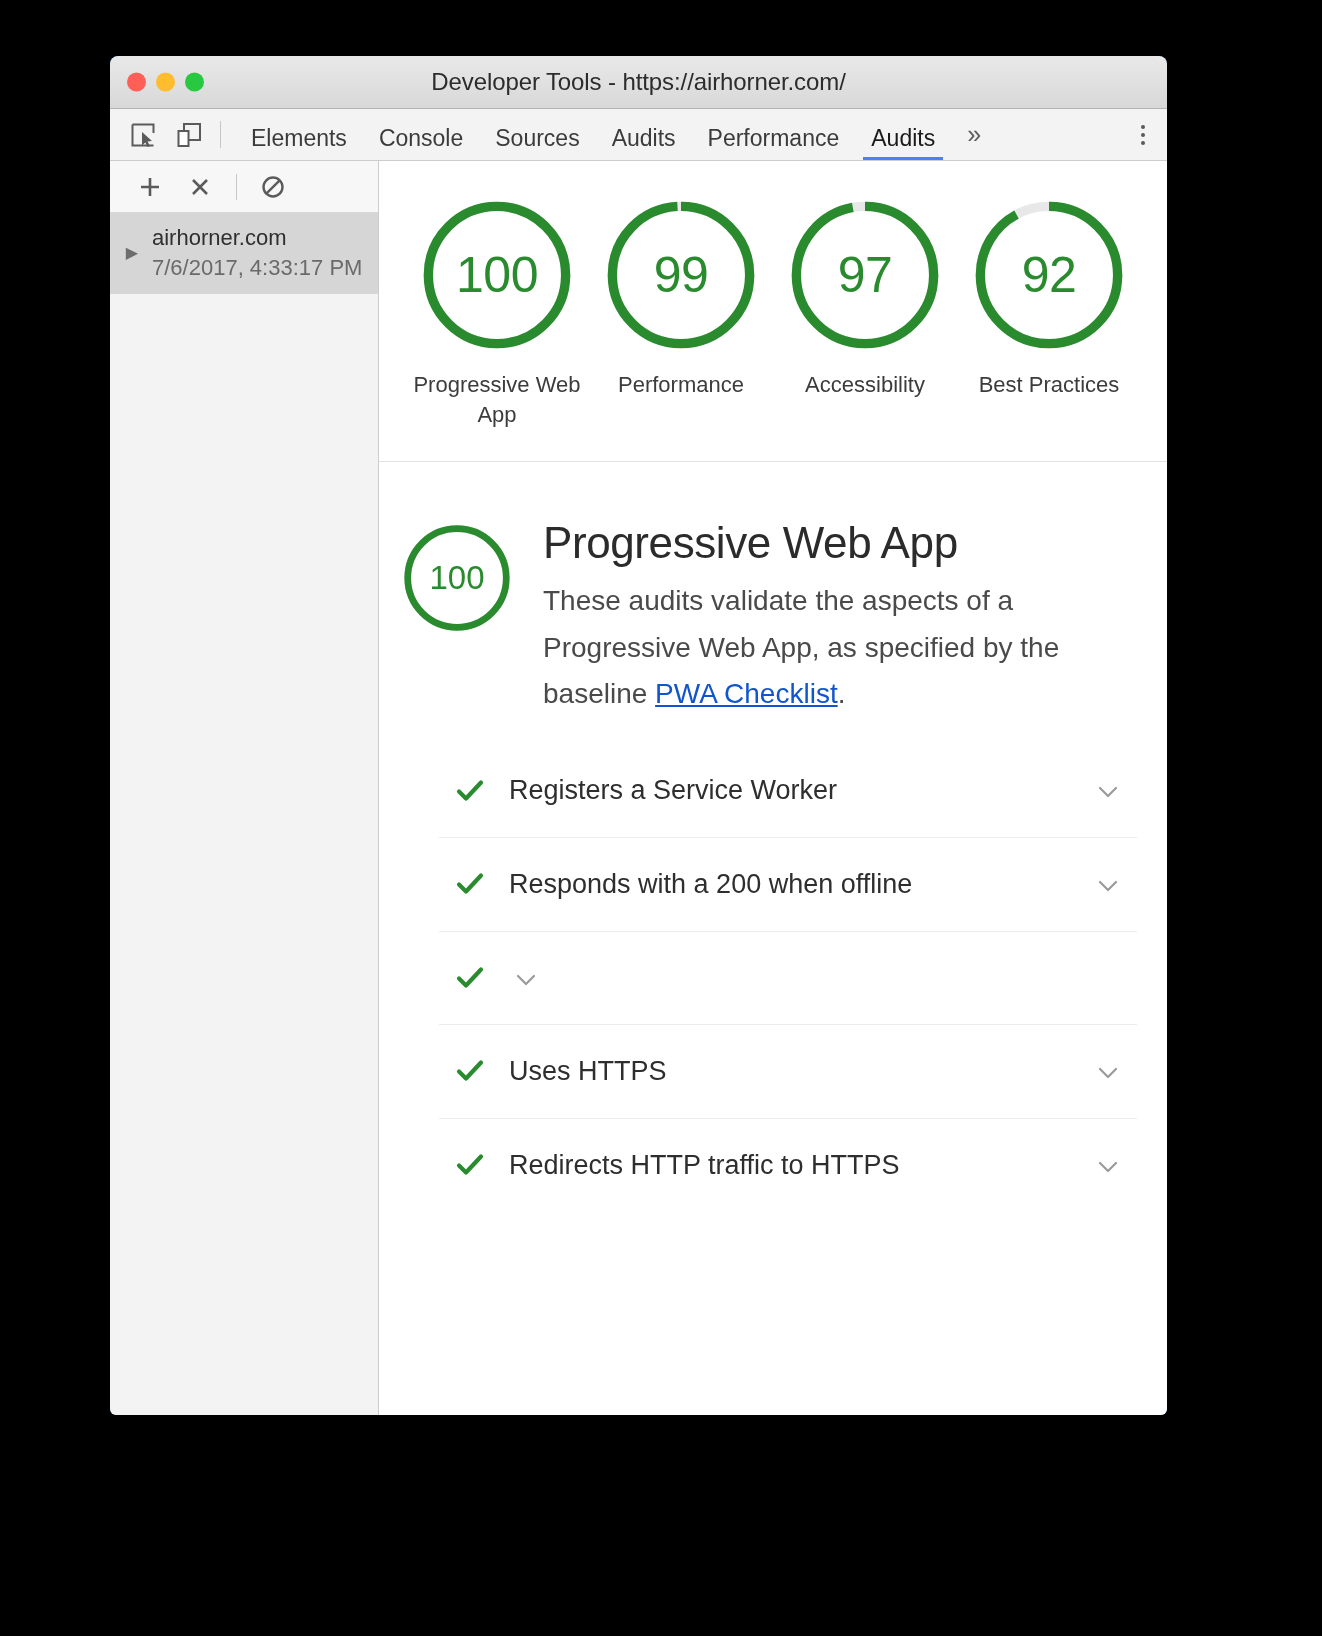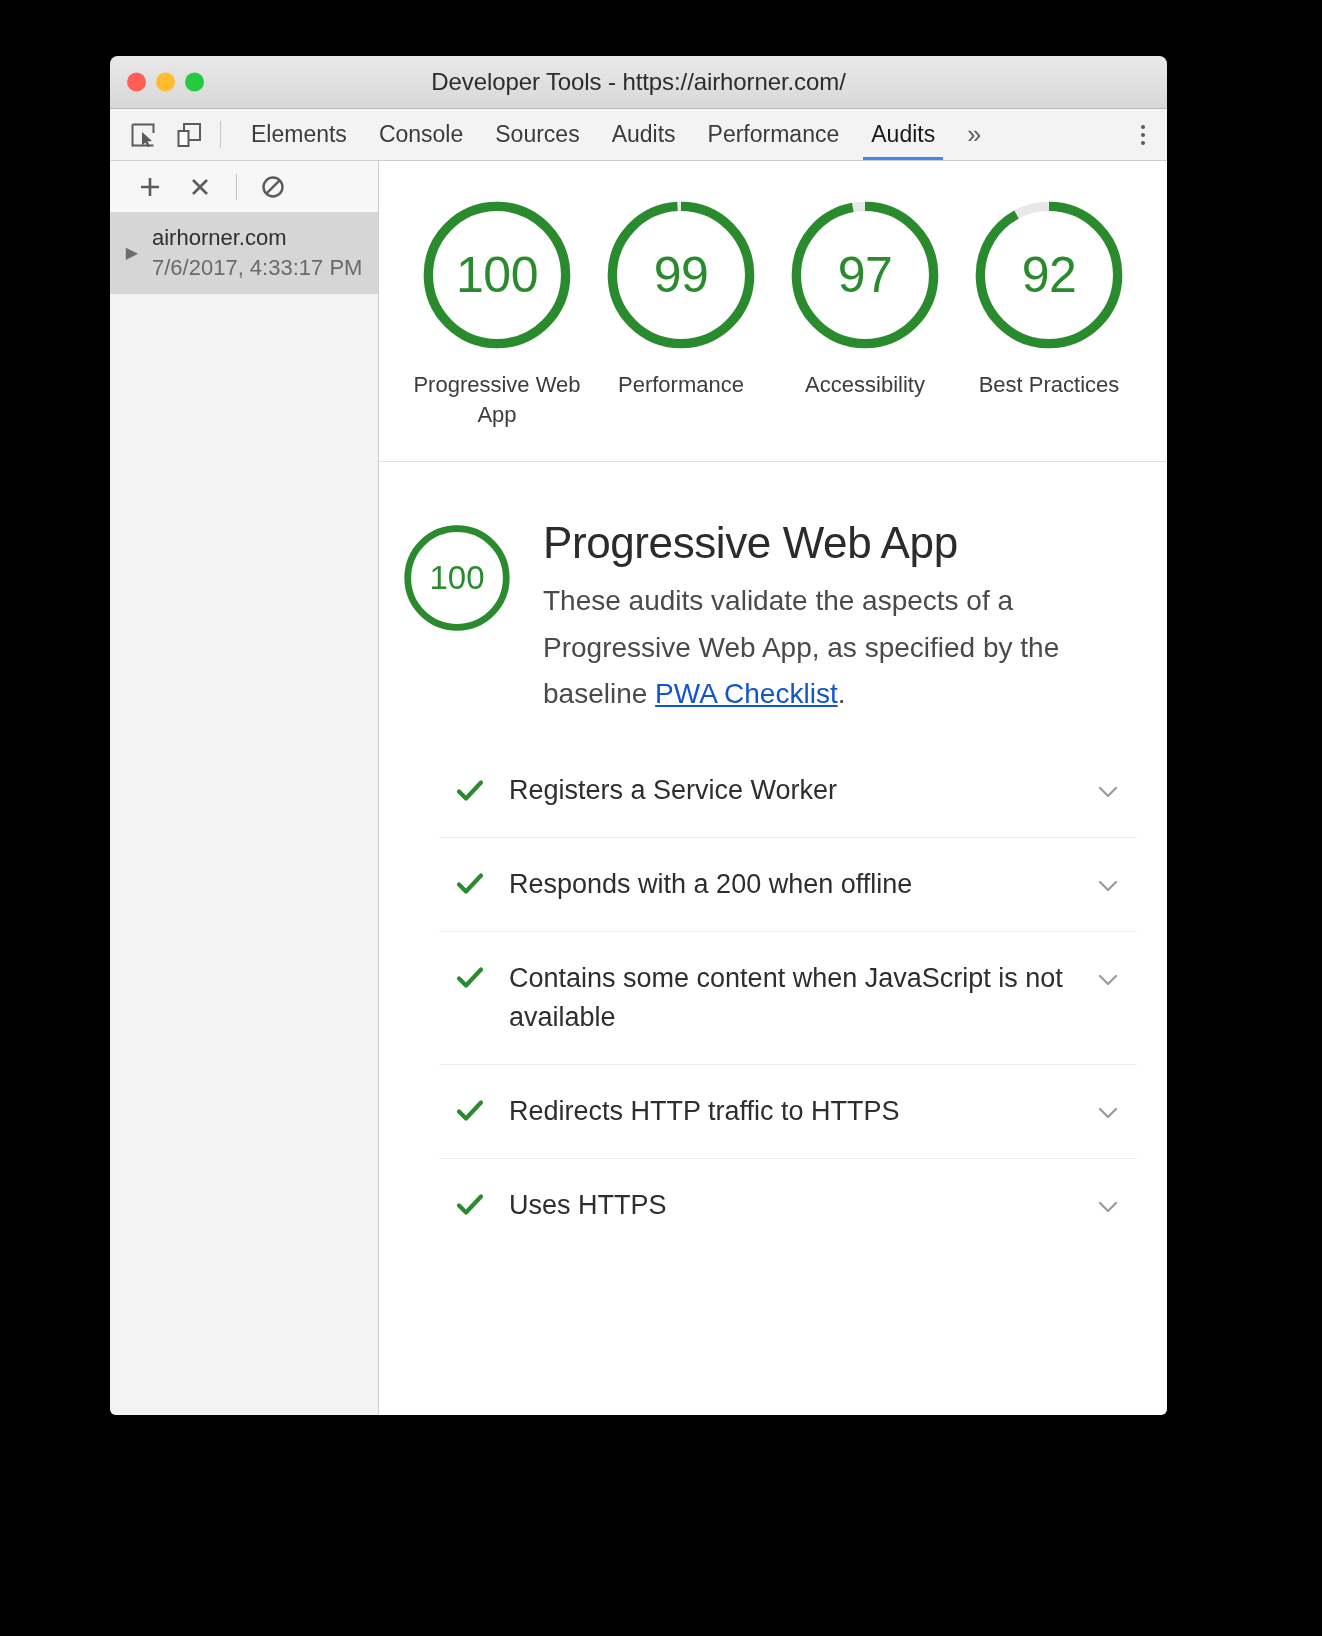--- a/index.html
+++ b/index.html
@@ -93,22 +93,21 @@
     margin: 12px 0;
     flex: 0 0 1px;
   }
   .tabs {
     display: flex;
     align-items: stretch;
     padding-left: 14px;
   }
   .tab {
     display: flex;
-    align-items: center;
-    padding: 0 16px;
+    padding: 16px 16px;
     font-size: 23px;
     color: #3b3b3b;
     cursor: pointer;
     position: relative;
     white-space: nowrap;
   }
   .tab.active { color: #1a1a1a; }
   .tab.active::after {
     content: "";
     position: absolute;
@@ -544,55 +543,54 @@
                 </svg>
               </span>
             </div>
 
             <div class="audit-row">
               <span class="check">
                 <svg width="30" height="30" viewBox="0 0 30 30">
                   <path d="M4 15.5 L11 22.5 L26 6.5" fill="none" stroke="#2a8b2e" stroke-width="4.2" stroke-linecap="round" stroke-linejoin="round"></path>
                 </svg>
               </span>
-              <span class="audit-text">Contains some content when JavaScript is not available</span>
               <span class="chev">
                 <svg width="26" height="26" viewBox="0 0 26 26">
                   <path d="M5 9 L13 17 L21 9" fill="none" stroke="#9a9a9a" stroke-width="2.2" stroke-linecap="round" stroke-linejoin="round"></path>
                 </svg>
               </span>
             </div>
 
             <div class="audit-row">
               <span class="check">
                 <svg width="30" height="30" viewBox="0 0 30 30">
                   <path d="M4 15.5 L11 22.5 L26 6.5" fill="none" stroke="#2a8b2e" stroke-width="4.2" stroke-linecap="round" stroke-linejoin="round"></path>
                 </svg>
               </span>
+              <span class="audit-text">Uses HTTPS</span>
+              <span class="chev">
+                <svg width="26" height="26" viewBox="0 0 26 26">
+                  <path d="M5 9 L13 17 L21 9" fill="none" stroke="#9a9a9a" stroke-width="2.2" stroke-linecap="round" stroke-linejoin="round"></path>
+                </svg>
+              </span>
+            </div>
+
+            <div class="audit-row">
+              <span class="check">
+                <svg width="30" height="30" viewBox="0 0 30 30">
+                  <path d="M4 15.5 L11 22.5 L26 6.5" fill="none" stroke="#2a8b2e" stroke-width="4.2" stroke-linecap="round" stroke-linejoin="round"></path>
+                </svg>
+              </span>
               <span class="audit-text">Redirects HTTP traffic to HTTPS</span>
               <span class="chev">
                 <svg width="26" height="26" viewBox="0 0 26 26">
                   <path d="M5 9 L13 17 L21 9" fill="none" stroke="#9a9a9a" stroke-width="2.2" stroke-linecap="round" stroke-linejoin="round"></path>
                 </svg>
               </span>
             </div>
 
-            <div class="audit-row">
-              <span class="check">
-                <svg width="30" height="30" viewBox="0 0 30 30">
-                  <path d="M4 15.5 L11 22.5 L26 6.5" fill="none" stroke="#2a8b2e" stroke-width="4.2" stroke-linecap="round" stroke-linejoin="round"></path>
-                </svg>
-              </span>
-              <span class="audit-text">Uses HTTPS</span>
-              <span class="chev">
-                <svg width="26" height="26" viewBox="0 0 26 26">
-                  <path d="M5 9 L13 17 L21 9" fill="none" stroke="#9a9a9a" stroke-width="2.2" stroke-linecap="round" stroke-linejoin="round"></path>
-                </svg>
-              </span>
-            </div>
-
           </div>
         </div>
 
       </div>
     </div>
   </div>
 </div>
 
 </body></html>

